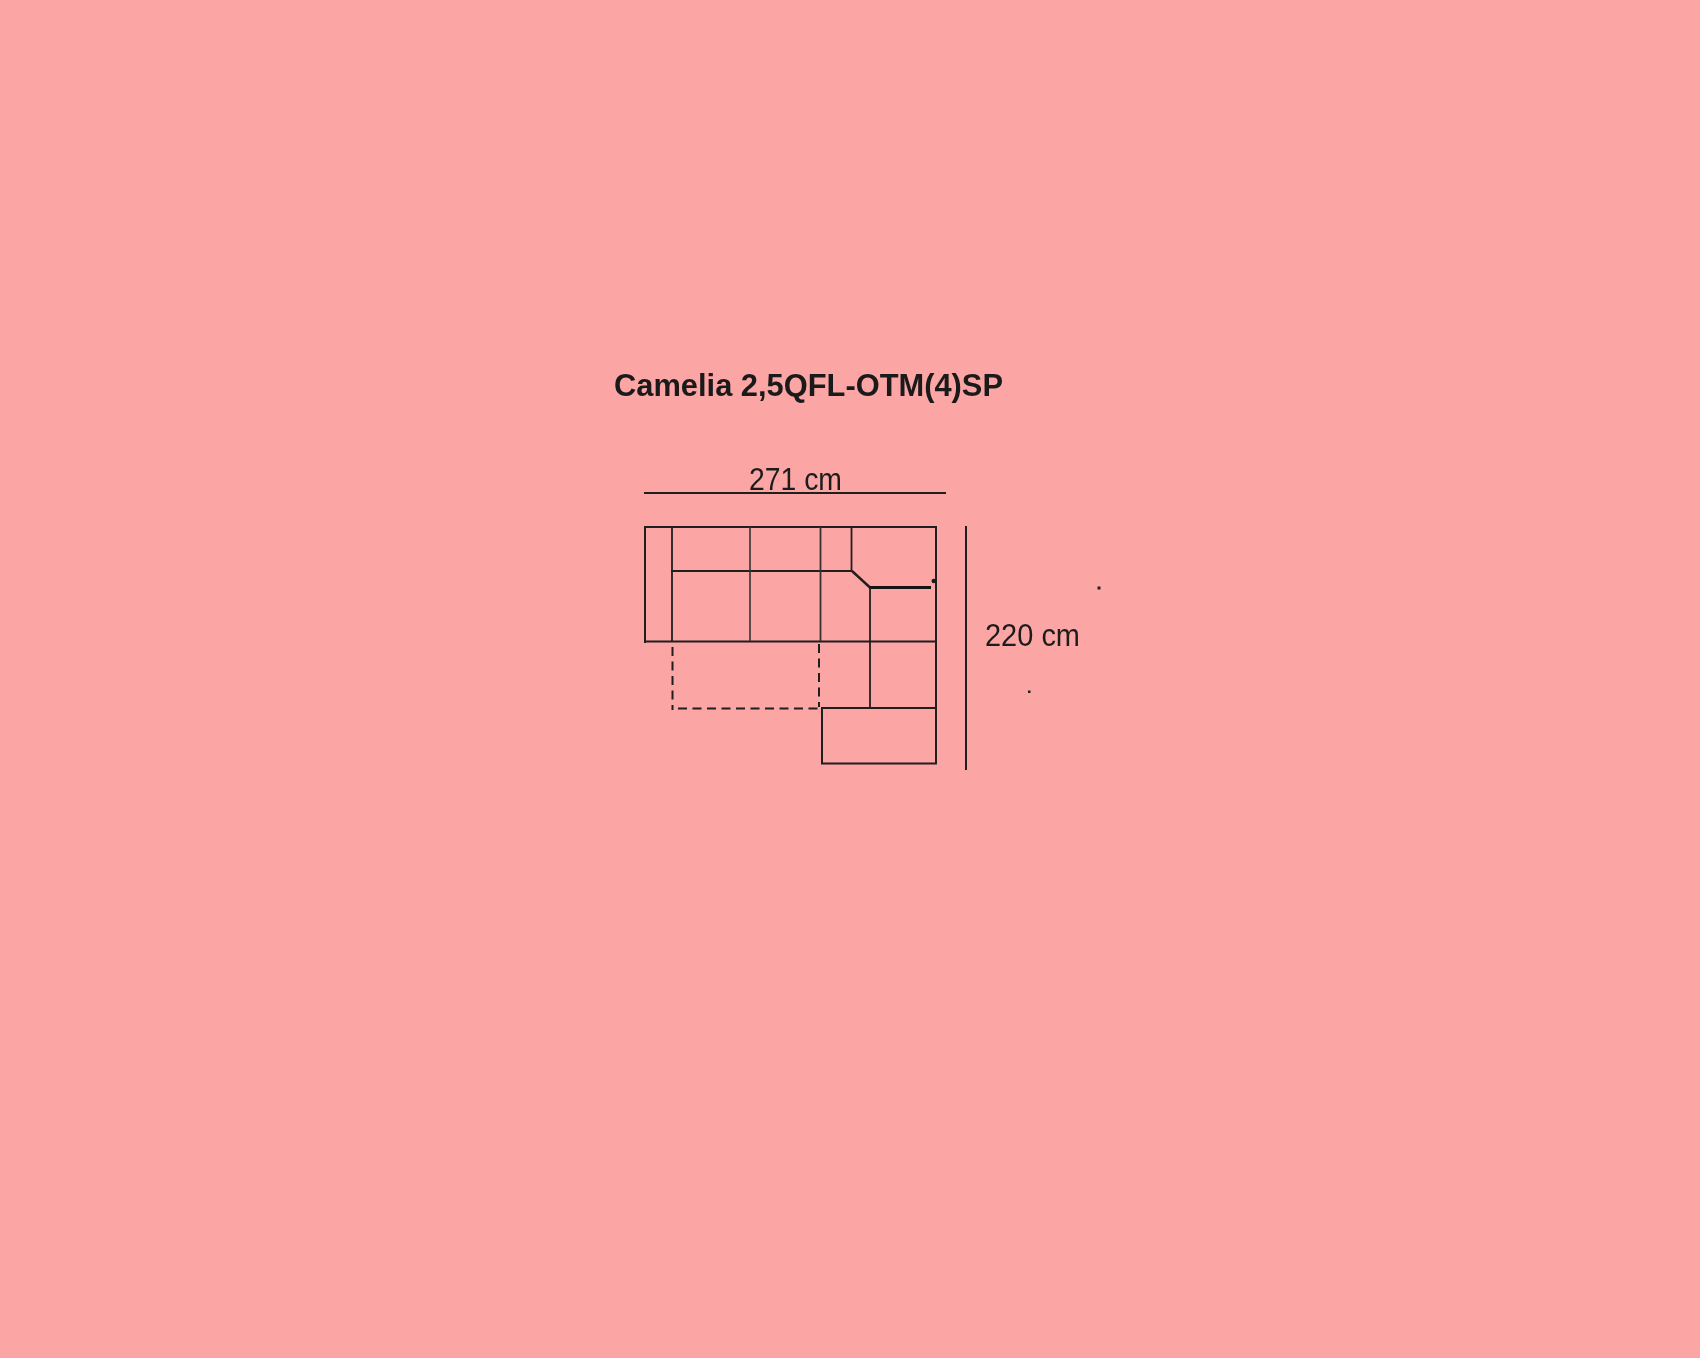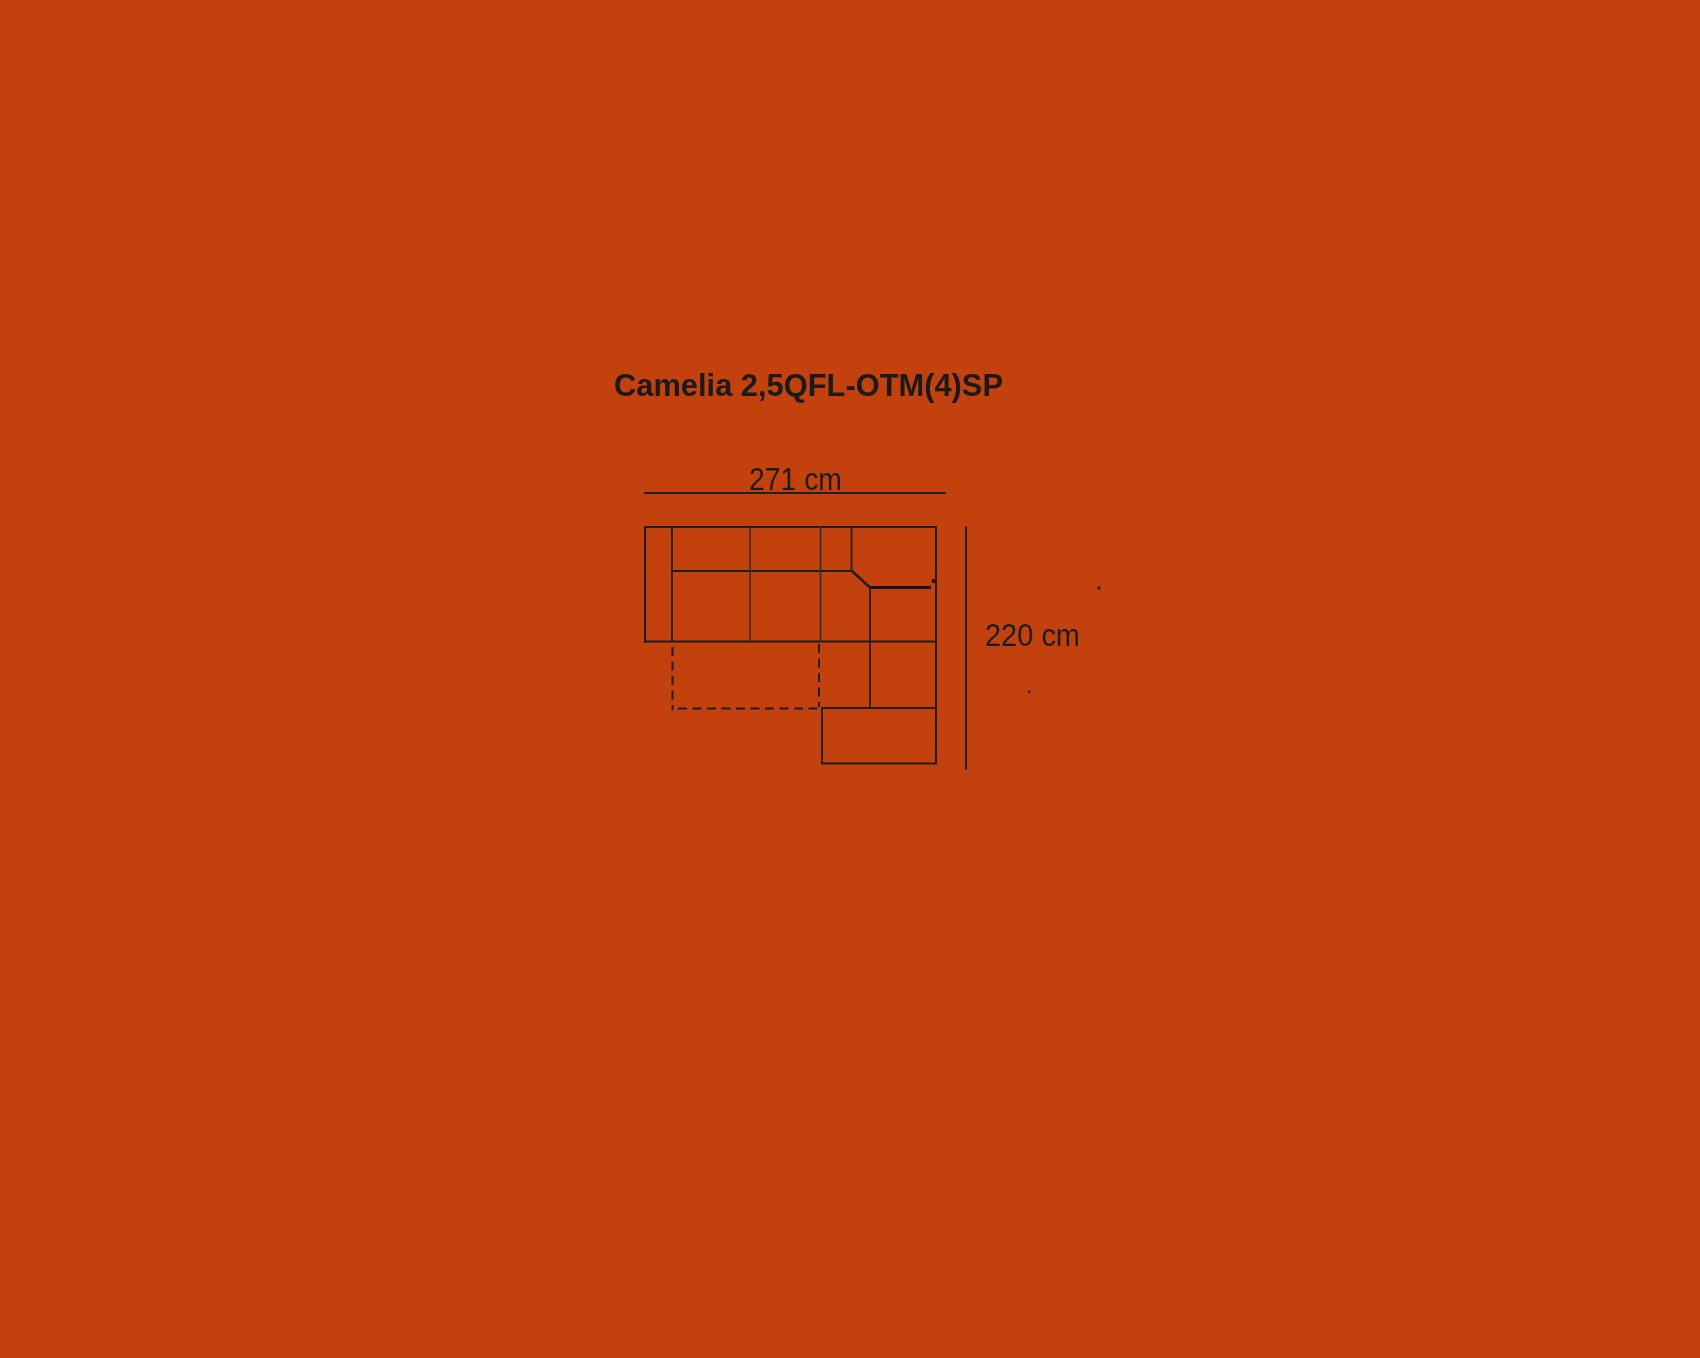--- a/index.html
+++ b/index.html
@@ -1,16 +1,16 @@
 <!DOCTYPE html>
 <html><head>
 <meta charset="utf-8">
 <style>
   html,body{margin:0;padding:0;background:#ffffff;}
-  #page{position:relative;width:1700px;height:1358px;background:#c2410c;overflow:hidden;
+  #page{position:relative;width:1700px;height:1358px;background:#fca5a5;overflow:hidden;
         font-family:"Liberation Sans", sans-serif;}
   svg{position:absolute;left:0;top:0;}
 </style>
 </head>
 <body>
 <div id="page">
 <svg width="1700" height="1358" viewBox="0 0 1700 1358" fill="none">
 
   <text x="614" y="396" font-size="31.5" font-weight="bold" fill="#1a1a1a" textLength="389" lengthAdjust="spacingAndGlyphs">Camelia 2,5QFL-OTM(4)SP</text>
 

